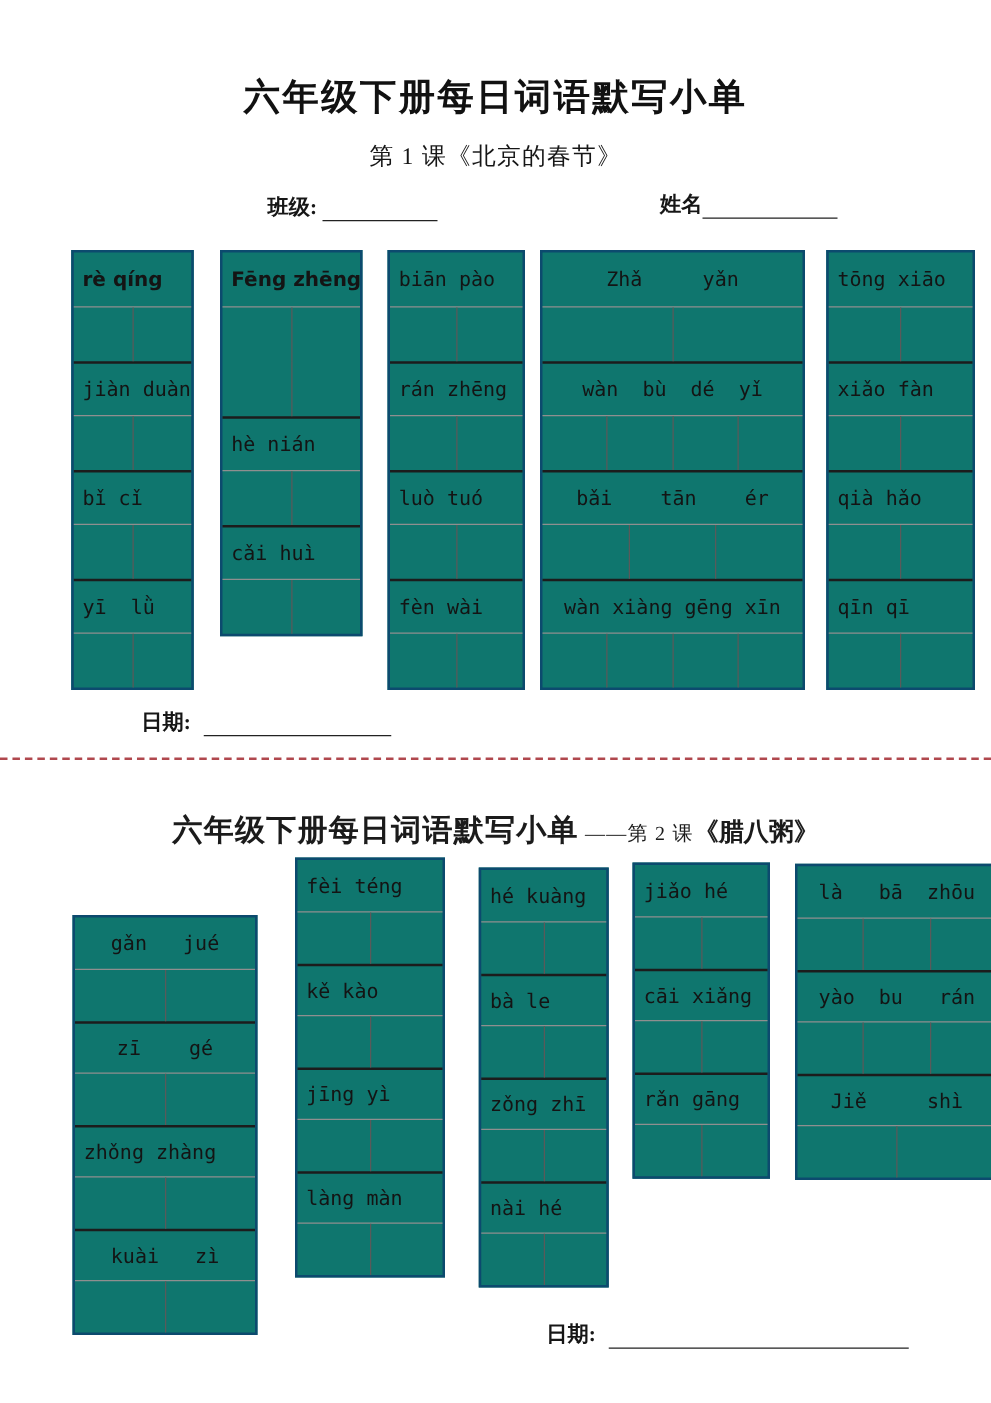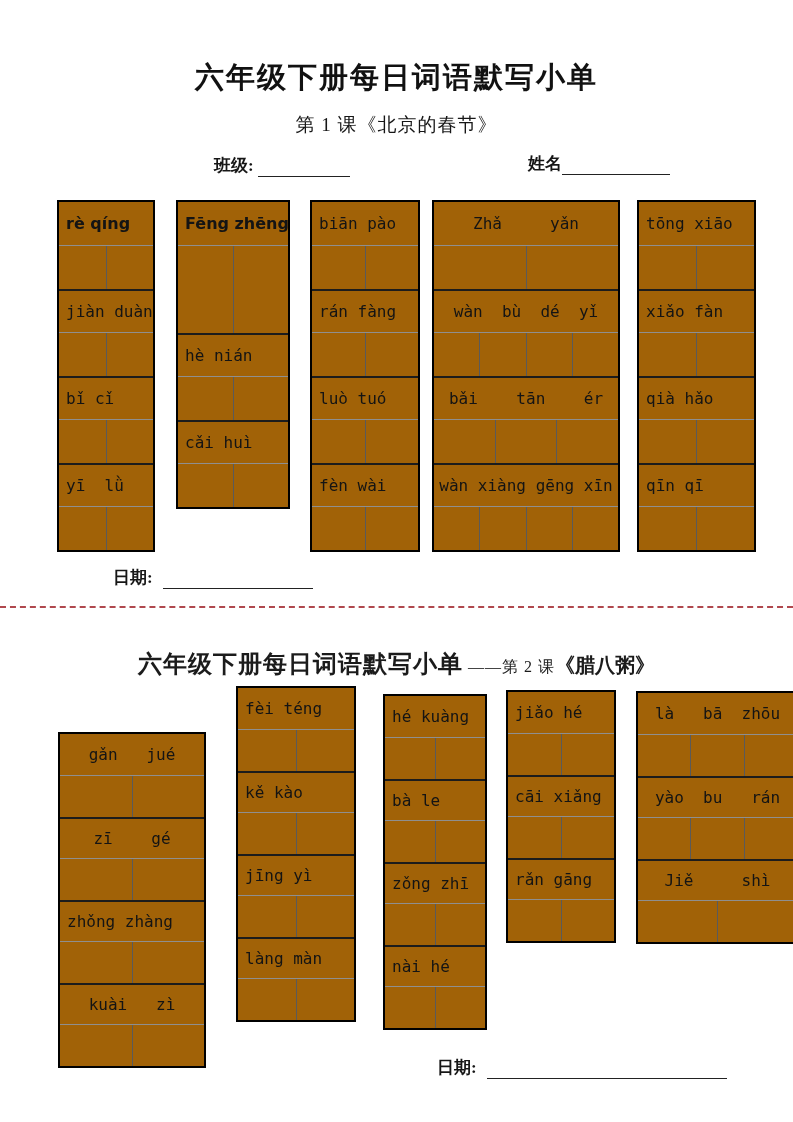--- a/index.html
+++ b/index.html
@@ -80,22 +80,22 @@
   
   .tables-row {
     position: absolute;
     display: flex;
     align-items: flex-start;
   }
   #tables-s1 { top: 200px; left: 57px; }
   #tables-s2 { top: 686px; left: 58px; }
 
   .ptable {
-    border: 2px solid #000000;
-    background: #a16207;
+    border: 2px solid #0c4a6e;
+    background: #0f766e;
     flex-shrink: 0;
   }
   .word-row {
     font-family: "DejaVu Sans Mono", "Liberation Mono", monospace;
     font-size: 16px;
     color: #141414;
     padding-left: 7px;
     white-space: pre;
     overflow: hidden;
     display: flex;
@@ -111,21 +111,21 @@
   .empty-row { display: flex; }
   .empty-row .cell { flex: 1; border-right: 1px solid #5a5a5a; }
   .empty-row .cell:last-child { border-right: none; }
 
   
   .s1 .word-row { height: 43px; }
   .s1 .empty-row { height: 44px; }
   .s1-t0 { width: 98px; }
   .s1-t1 { width: 114px; margin-left: 21px; }
   .s1-t2 { width: 110px; margin-left: 20px; }
-  .s1-t3 { width: 188px; margin-left: 12px; }
+  .s1-t3 { width: 212px; margin-left: 12px; }
   .s1-t4 { width: 119px; margin-left: 17px; }
 
   
   .s2 .word-row { height: 41px; }
   .s2 .empty-row { height: 42px; }
   .s2-t0 { width: 148px; margin-top: 46px; }
   .s2-t1 { width: 120px; margin-left: 30px; }
   .s2-t2 { width: 104px; margin-left: 27px; margin-top: 8px; }
   .s2-t3 { width: 110px; margin-left: 19px; margin-top: 4px; }
   .s2-t4 { width: 163px; margin-left: 20px; margin-top: 5px; text-align: right; }
@@ -190,21 +190,21 @@
           <div class="cell"></div>
           <div class="cell"></div>
         </div>
       </div>
       <div class="ptable s1-t2">
         <div class="word-row">biān pào</div>
         <div class="empty-row">
           <div class="cell"></div>
           <div class="cell"></div>
         </div>
-        <div class="word-row">rán fàng</div>
+        <div class="word-row">rán zhēng</div>
         <div class="empty-row">
           <div class="cell"></div>
           <div class="cell"></div>
         </div>
         <div class="word-row">luò tuó</div>
         <div class="empty-row">
           <div class="cell"></div>
           <div class="cell"></div>
         </div>
         <div class="word-row">fèn wài</div>

